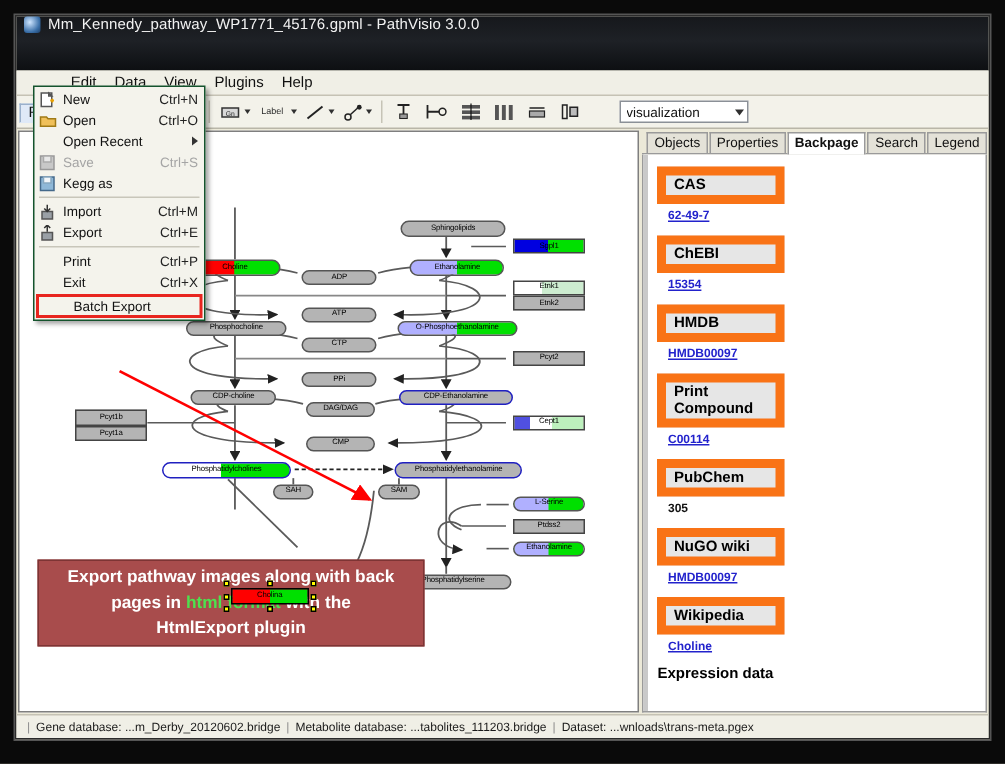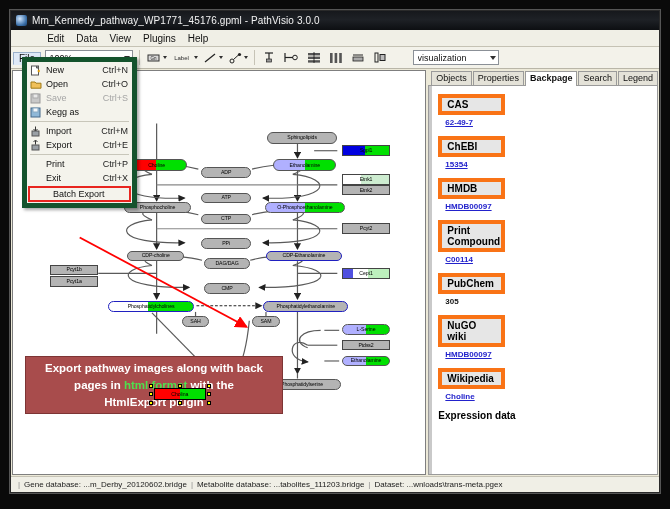--- a/index.html
+++ b/index.html
@@ -22,24 +22,24 @@
     left: 10px; top: 10px;
     width: 650px; height: 483px;
     background: #ece9d8;
     border: 1px solid #2a2a2a;
     display: flex; flex-direction: column;
     box-shadow: 0 0 0 1px #555;
   }
 
   
   #titlebar {
-    height: 19px;
+    height: 36px;
     background: linear-gradient(#16181c, #1e2126 45%, #0d0f12);
     color: #f2f2f2;
-    display: flex; align-items: center;
+    display: flex; align-items: flex-start;
     padding-left: 5px;
     font-size: 10px;
     letter-spacing: .1px;
     flex: 0 0 auto;
   }
   #titlebar .appicon {
     width: 11px; height: 11px; margin-right: 5px;
     background: radial-gradient(circle at 35% 35%, #cfe6ff, #3a6fa8 65%, #1b3c63);
     border-radius: 2px; flex: 0 0 auto;
   }
@@ -147,24 +147,24 @@
   #panel-scroll-l {
     position: absolute; left: 0; top: 0; bottom: 0; width: 3px;
     background: #c9c9c9;
   }
   .xref-title {
     color: #1a3ea8; font-weight: bold; font-size: 11px;
     margin: 4px 0 14px 2px;
   }
   .xref-head {
     background: #e6e6e6;
-    border: 4px solid #f97316;
+    border: 6px solid #f97316;
     font-weight: bold; font-size: 10px; color: #000;
     padding: 1px 5px;
-    width: 67px;
+    width: 85px;
     margin-bottom: 3px;
   }
   .xref-val { font-size: 8px; margin: 0 0 9px 7px; color: #111; }
   .xref-val a { color: #2222cc; text-decoration: underline; font-weight: bold; }
   .xref-plain { font-size: 8px; margin: 0 0 9px 7px; color: #111; font-weight: bold; }
   .expr-title { font-weight: bold; font-size: 10px; color: #000; margin-top: 2px; }
 
   
   #statusbar {
     height: 16px; flex: 0 0 auto;
@@ -175,21 +175,21 @@
     padding-left: 3px;
   }
   #statusbar .sep { margin: 0 4px; color: #8c8c8c; }
 
   
   #filemenu {
     position: absolute;
     left: 11px; top: 46px;
     width: 115px;
     background: #f4f3ec;
-    border: 5px solid #14532d;
+    border: 1px solid #14532d;
     box-shadow: 2px 2px 3px rgba(0,0,0,.35);
     z-index: 100;
     padding: 1px 0;
     font-size: 9px;
   }
   #filemenu .row {
     display: flex; align-items: center;
     height: 14px; padding: 0 4px 0 2px;
     color: #111;
   }
@@ -619,20 +619,25 @@
         </div>
         <div class="row">
           <span class="ic">
             <svg width="12" height="11">
               <path d="M1,3 h4 l1,1.2 h5 v5 h-10 z" fill="#f0c05a" stroke="#a07a16"></path>
             </svg>
           </span>
           <span class="lb">Open</span>
           <span class="acc">Ctrl+O</span>
         </div>
+        <div class="row">
+          <span class="ic"></span>
+          <span class="lb">Open Recent</span>
+          <span class="arrow"></span>
+        </div>
         <div class="row disabled">
           <span class="ic">
             <svg width="11" height="11">
               <rect x="1" y="1" width="9" height="9" fill="#c8c8c8" stroke="#999"></rect>
               <rect x="3" y="1" width="5" height="4" fill="#e8e8e8" stroke="#aaa"></rect>
             </svg>
           </span>
           <span class="lb">Save</span>
           <span class="acc">Ctrl+S</span>
         </div>

